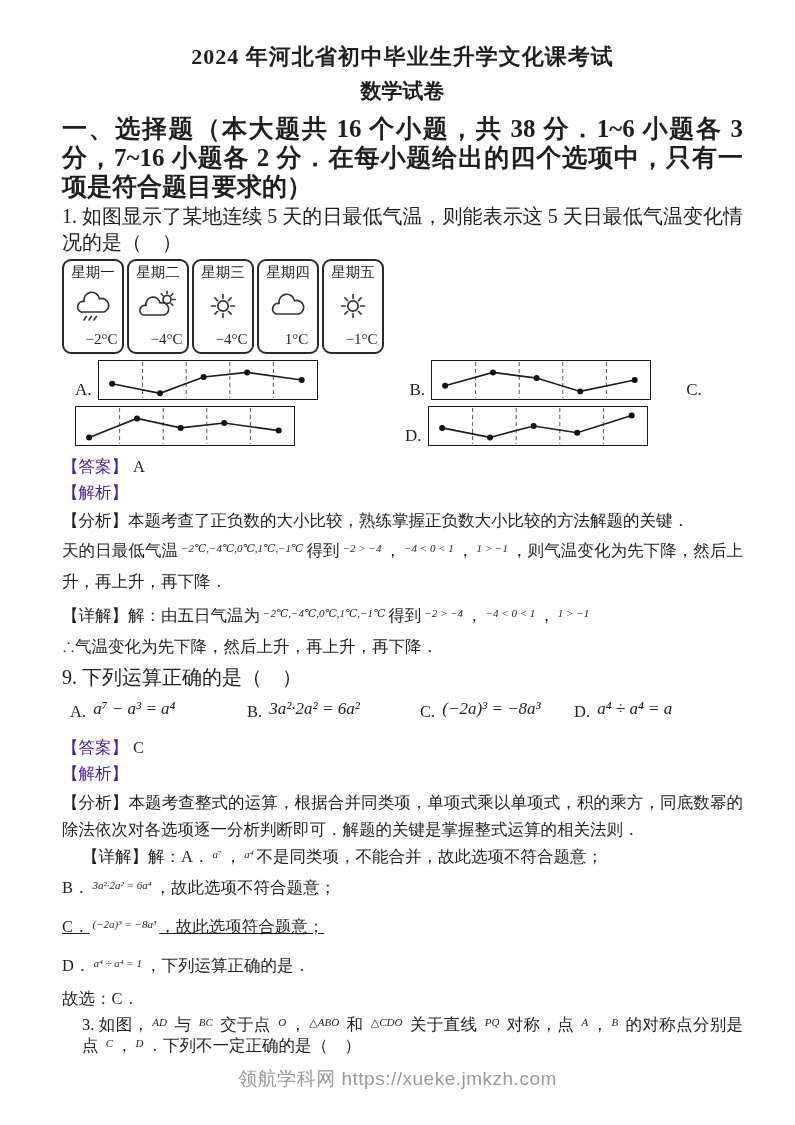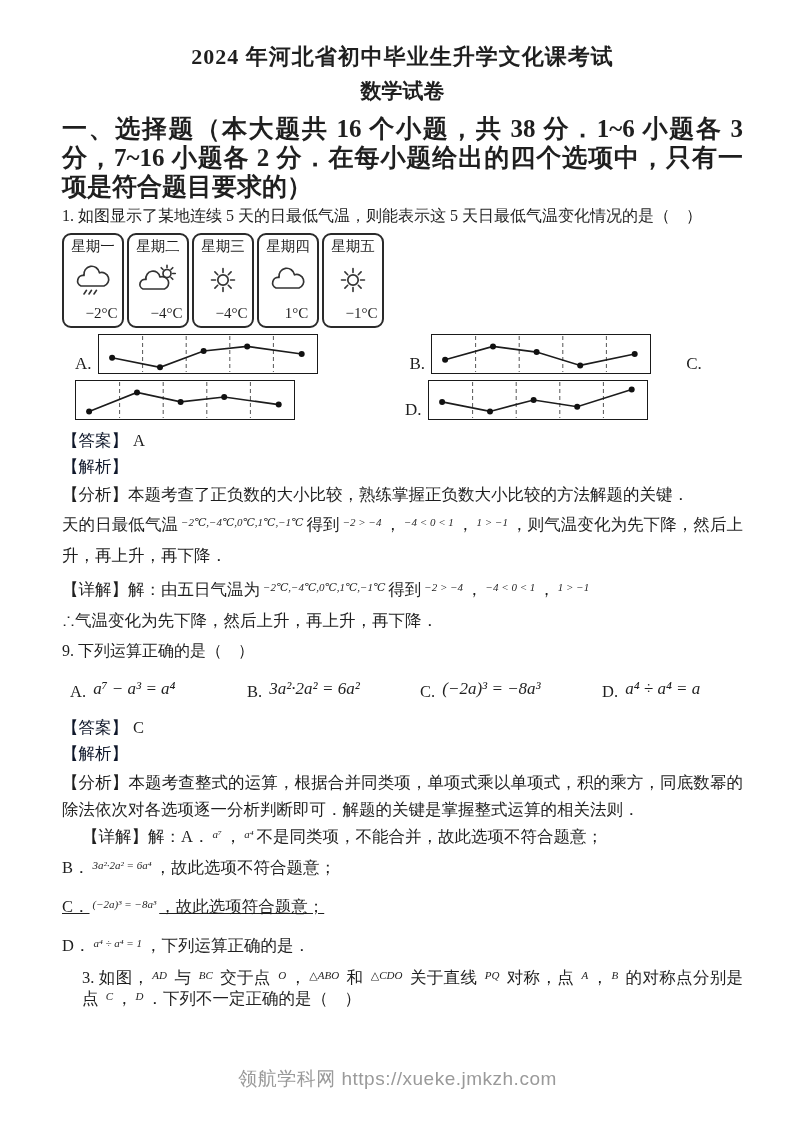--- a/index.html
+++ b/index.html
@@ -3,49 +3,49 @@
 <meta charset="utf-8">
 <style>
   html,body{margin:0;padding:0;background:#ffffff;}
   .page{position:relative;width:795px;height:1125px;background:#fff;overflow:hidden;
         font-family:"Liberation Serif","DejaVu Serif",serif;color:#1f1f1f;}
   .content{padding:42px 52px 0 62px;}
   h1.title{margin:0;font-size:22px;line-height:30px;text-align:center;font-weight:bold;letter-spacing:1px;}
   h2.subtitle{margin:4px 0 0;font-size:21px;line-height:30px;text-align:center;font-weight:bold;}
   p{margin:0;text-align:justify;}
   .section-hdr{margin-top:8px;font-size:25px;line-height:29px;font-weight:bold;}
-  .stem{margin-top:2px;font-size:16px;line-height:26px;}
+  .stem{margin-top:2px;font-size:20px;line-height:26px;}
   
   .weather-row{margin-top:4px;display:flex;gap:3px;}
   .wcard{width:58px;height:84px;border:2px solid #2a2a2a;border-radius:9px;
          display:flex;flex-direction:column;align-items:center;justify-content:space-between;
          padding:3px 0 4px;background:#fff;}
   .wday{font-size:14.5px;line-height:16px;white-space:nowrap;}
   .wtemp{font-size:15px;line-height:17px;margin-left:17px;}
   .wicon{width:40px;height:36px;}
   
   .graph-row{display:flex;align-items:flex-end;margin-top:6px;height:40px;}
   .opt-label{font-size:17px;line-height:20px;flex:0 0 auto;}
   .mini-graph{width:218px;height:38px;border:1.2px solid #1a1a1a;background:#fff;flex:0 0 auto;}
   .grid{stroke:#555;stroke-width:1;stroke-dasharray:4 3;}
   .pline{fill:none;stroke:#1c1c1c;stroke-width:1.6;}
   svg.mini-graph circle{fill:#111;}
   .ml13{margin-left:13px;} .ml92{margin-left:92px;} .ml35{margin-left:35px;} .ml110{margin-left:110px;}
   .gap4{width:6px;}
   
   .line{font-size:16.5px;}
-  .blue{color:#0f172a;}
+  .blue{color:#4c1d95;}
   .ansv{margin-left:5px;}
   .mjx{font-style:italic;font-family:"Liberation Serif","DejaVu Serif",serif;
        display:inline-block;position:relative;top:-4px;padding:0 3px;font-size:11px;}
   .mt2{margin-top:2px;}.mt3{margin-top:3px;}.mt4{margin-top:4px;}.mt8{margin-top:8px;}
   .lh24{line-height:24px;}.lh25{line-height:25px;}.lh26{line-height:26px;}.lh27{line-height:27px;}
   .lh30{line-height:30px;}.lh32{line-height:20px;margin-left:20px;}.lh33{line-height:33px;}.lh36{line-height:36px;text-decoration:underline;}
   
-  .q2row{position:relative;margin-top:18px;height:30px;text-align:right;}
+  .q2row{position:relative;margin-top:12px;height:30px;text-align:right;}
   .q2opt{position:absolute;top:0;font-size:16.5px;white-space:nowrap;}
   .q2opt .mjx{top:-3px;font-size:17px;}
   
   .footer{position:absolute;left:0;top:1066px;width:795px;text-align:center;
           font-family:"Liberation Sans","DejaVu Sans",sans-serif;font-size:19px;color:#9a9a9a;letter-spacing:.5px;}
   .icon-stroke{fill:#fff;stroke:#333;stroke-width:1.7;stroke-linecap:round;stroke-linejoin:round;}
   .icon-line{stroke:#333;stroke-width:1.6;stroke-linecap:round;fill:none;}
 </style>
 </head>
 <body>
@@ -190,33 +190,34 @@
     <p class="line mt2 lh30"><span>天的日最低气温</span><span class="mjx">−2℃,−4℃,0℃,1℃,−1℃</span><span>得到</span><span class="mjx">−2 &gt; −4</span><span>，</span><span class="mjx">−4 &lt; 0 &lt; 1</span><span>，</span><span class="mjx">1 &gt; −1</span><span>，则气温变化为先下降，然后上升，再上升，再下降．</span></p>
     <p class="line mt4 lh30"><span>【详解】解：由五日气温为</span><span class="mjx">−2℃,−4℃,0℃,1℃,−1℃</span><span>得到</span><span class="mjx">−2 &gt; −4</span><span>，</span><span class="mjx">−4 &lt; 0 &lt; 1</span><span>，</span><span class="mjx">1 &gt; −1</span></p>
     <p class="line mt2 lh26">∴气温变化为先下降，然后上升，再上升，再下降．</p>
 
     <p class="stem mt4 lh26">9. 下列运算正确的是（　）</p>
 
     <div class="q2row">
       <span class="q2opt" style="left:8px"><span>A.</span> <span class="mjx">a⁷ − a³ = a⁴</span></span>
       <span class="q2opt" style="left:185px"><span>B.</span> <span class="mjx">3a²·2a² = 6a²</span></span>
       <span class="q2opt" style="left:358px"><span>C.</span> <span class="mjx">(−2a)³ = −8a³</span></span>
-      <span class="q2opt" style="left:540px"><span>D.</span> <span class="mjx">a⁴ ÷ a⁴ = a</span></span>
+      <span class="q2opt" style="left:512px"><span>D.</span> <span class="mjx">a⁴ ÷ a⁴ = a</span></span>
     </div>
 
     <p class="line mt4 lh24">
       <span class="blue">【答案】</span><span class="ansv">C</span>
     </p>
     <p class="line mt2 lh24">
       <span class="blue">【解析】</span>
     </p>
     <p class="line mt3 lh27">【分析】本题考查整式的运算，根据合并同类项，单项式乘以单项式，积的乘方，同底数幂的除法依次对各选项逐一分析判断即可．解题的关键是掌握整式运算的相关法则．</p>
     <p class="line mt4 lh32"><span>【详解】解：A．</span><span class="mjx">a⁷</span><span>，</span><span class="mjx">a⁴</span><span>不是同类项，不能合并，故此选项不符合题意；</span></p>
     <p class="line mt3 lh33"><span>B．</span><span class="mjx">3a²·2a² = 6a⁴</span><span>，故此选项不符合题意；</span></p>
     <p class="line mt3 lh36"><span>C．</span><span class="mjx">(−2a)³ = −8a³</span><span>，故此选项符合题意；</span></p>
     <p class="line mt3 lh33"><span>D．</span><span class="mjx">a⁴ ÷ a⁴ = 1</span><span>，下列运算正确的是．</span></p>
+    <p class="line mt2 lh25">故选：C．</p>
 
     <p class="line mt4 lh32"><span>3. 如图，</span><span class="mjx">AD</span><span> 与 </span><span class="mjx">BC</span><span> 交于点 </span><span class="mjx">O</span><span>，</span><span class="mjx">△ABO</span><span> 和 </span><span class="mjx">△CDO</span><span> 关于直线 </span><span class="mjx">PQ</span><span> 对称，点 </span><span class="mjx">A</span><span>，</span><span class="mjx">B</span><span> 的对称点分别是点 </span><span class="mjx">C</span><span>，</span><span class="mjx">D</span><span>．下列不一定正确的是（　）</span></p>
 
   </div>
 
   <div class="footer">领航学科网 https://xueke.jmkzh.com</div>
 </div>
 
 </body></html>

